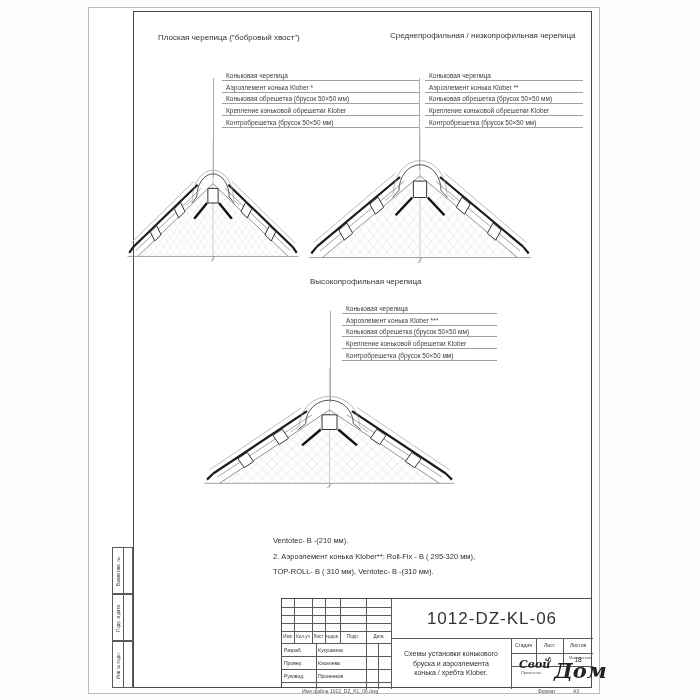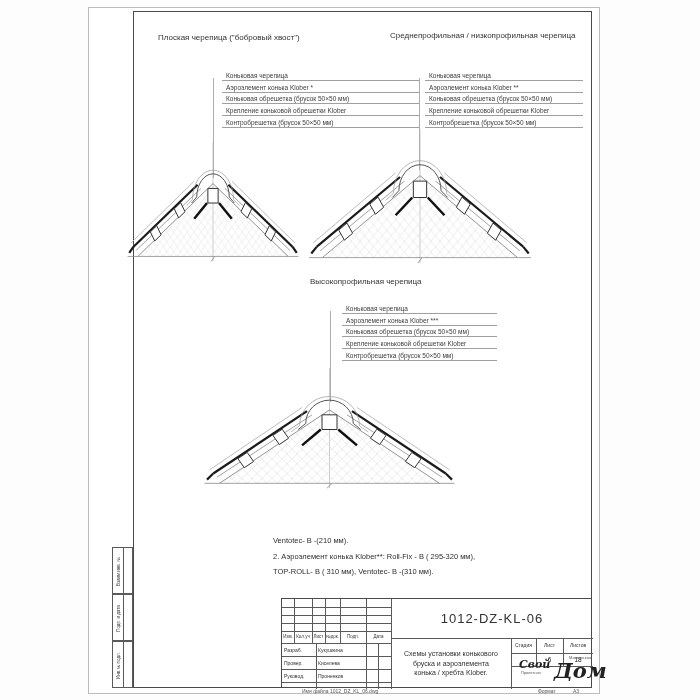--- a/index.html
+++ b/index.html
@@ -10,21 +10,21 @@
   .sec-header { position: absolute; font-size: 8px; color: #333; white-space: nowrap; }
   .stack { position: absolute; }
   .crow { height: 11.8px; border-bottom: 1px solid #9f9f9f; display: flex; align-items: flex-end; padding: 0 0 1px 4px; font-size: 6.5px; color: #3d3d3d; white-space: nowrap; }
   .leader { position: absolute; width: 1px; background: #adadad; }
   .dwg { position: absolute; }
   .note-line { position: absolute; left: 273px; font-size: 7.5px; color: #2f2f2f; white-space: nowrap; }
   .tb { position: absolute; left: 281px; top: 598px; width: 311px; height: 90px; border: 1.2px solid #4a4a4a; background: #fff; }
   .hl { position: absolute; background: #5a5a5a; }
   .cellt { position: absolute; font-size: 4.5px; color: #333; text-align: center; white-space: nowrap; }
   .rolet { position: absolute; font-size: 5px; color: #333; white-space: nowrap; }
-  .docnum { position: absolute; left: 109px; top: 0; width: 202px; height: 39px; display: flex; align-items: center; justify-content: center; font-size: 13px; letter-spacing: 1px; color: #333; }
+  .docnum { position: absolute; left: 109px; top: 0; width: 202px; height: 39px; display: flex; align-items: center; justify-content: center; font-size: 17px; letter-spacing: 1px; color: #333; }
   .tbtitle { position: absolute; left: 109px; top: 39px; width: 120px; height: 51px; display: flex; flex-direction: column; align-items: center; justify-content: center; font-size: 7px; color: #2e2e2e; line-height: 9.5px; text-align: center; }
   .stageh { position: absolute; font-size: 5px; color: #333; text-align: center; }
   .stagev { position: absolute; font-size: 6.5px; color: #222; text-align: center; }
   .logo { position: absolute; left: 229px; top: 54px; width: 82px; height: 23px; }
   .logo .w1 { position: absolute; left: 8px; top: 5px; font-family: "DejaVu Serif", serif; font-style: italic; font-weight: bold; font-size: 11px; color: #222; }
   .logo .w2 { position: absolute; left: 43px; top: 5px; font-family: "DejaVu Serif", serif; font-style: italic; font-weight: bold; font-size: 21px; color: #222; }
   .logo .s1 { position: absolute; left: 10px; top: 17px; font-size: 4px; color: #555; }
   .logo .s2 { position: absolute; left: 58px; top: 2px; font-size: 4px; color: #555; }
   .sidebox { position: absolute; left: 112px; width: 21px; height: 47px; border: 1px solid #5a5a5a; background: #fff; }
   .sidebox .split { position: absolute; left: 10px; top: 0; width: 1px; height: 100%; background: #5a5a5a; }

